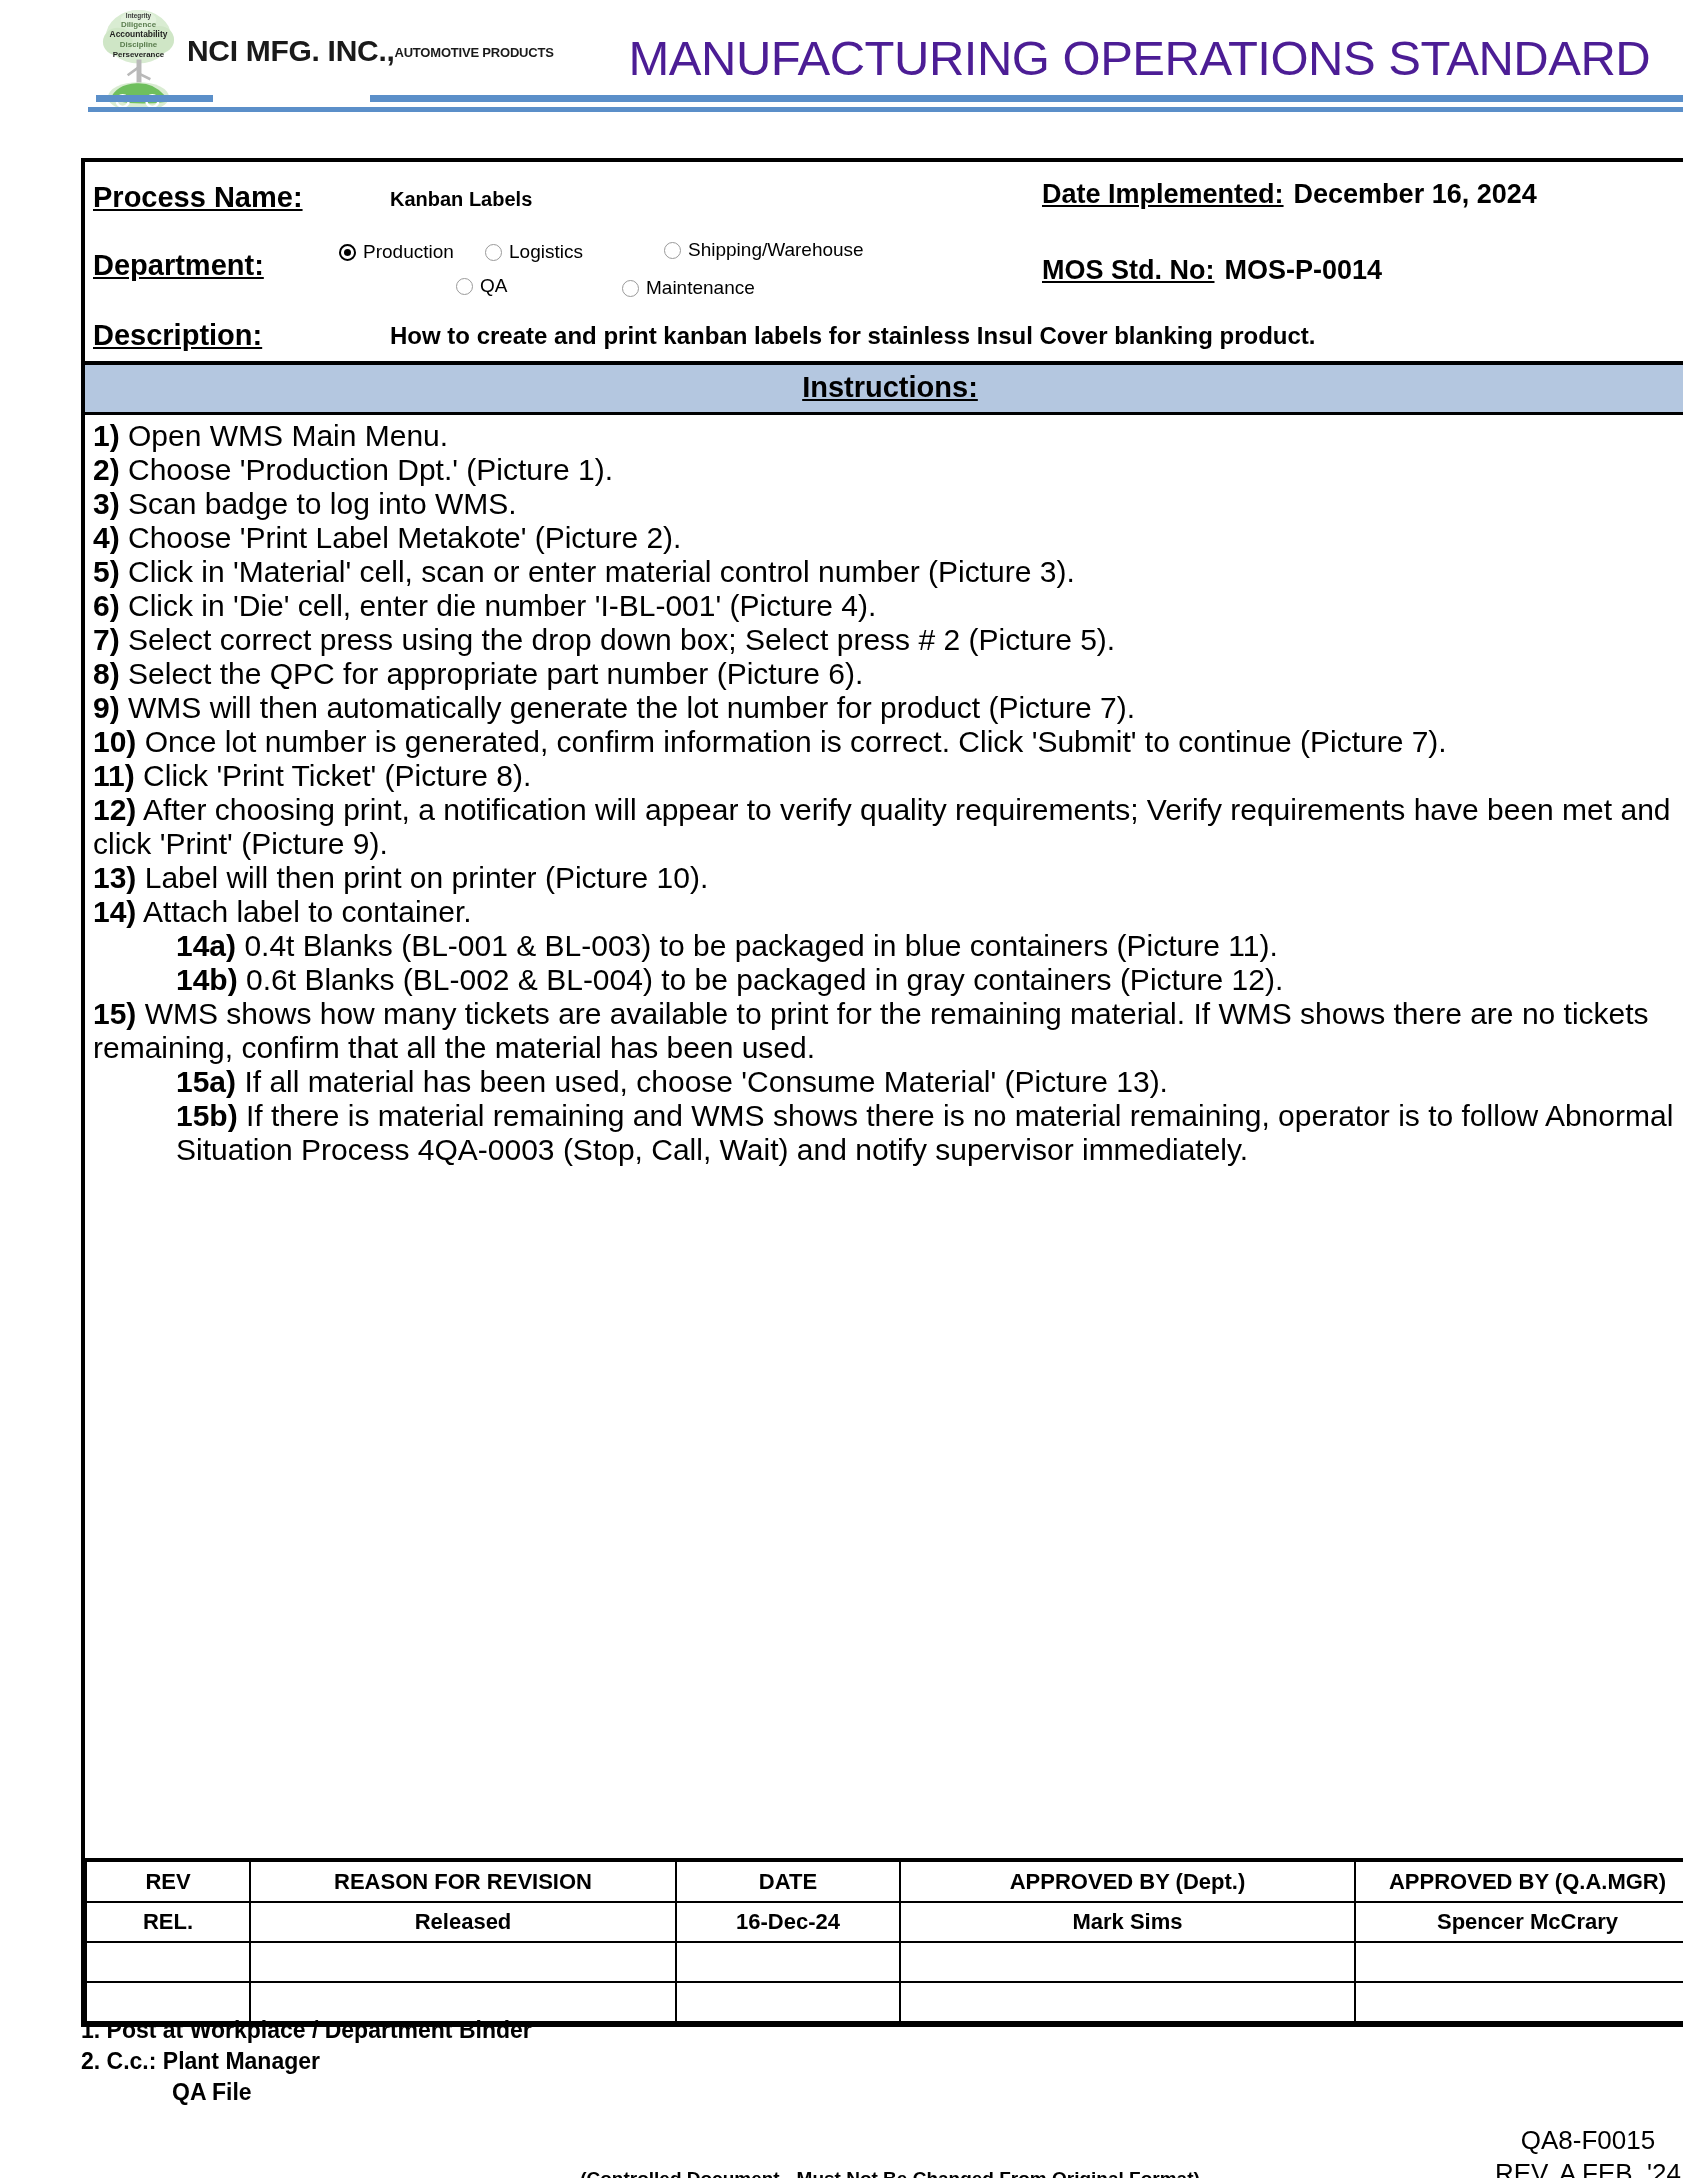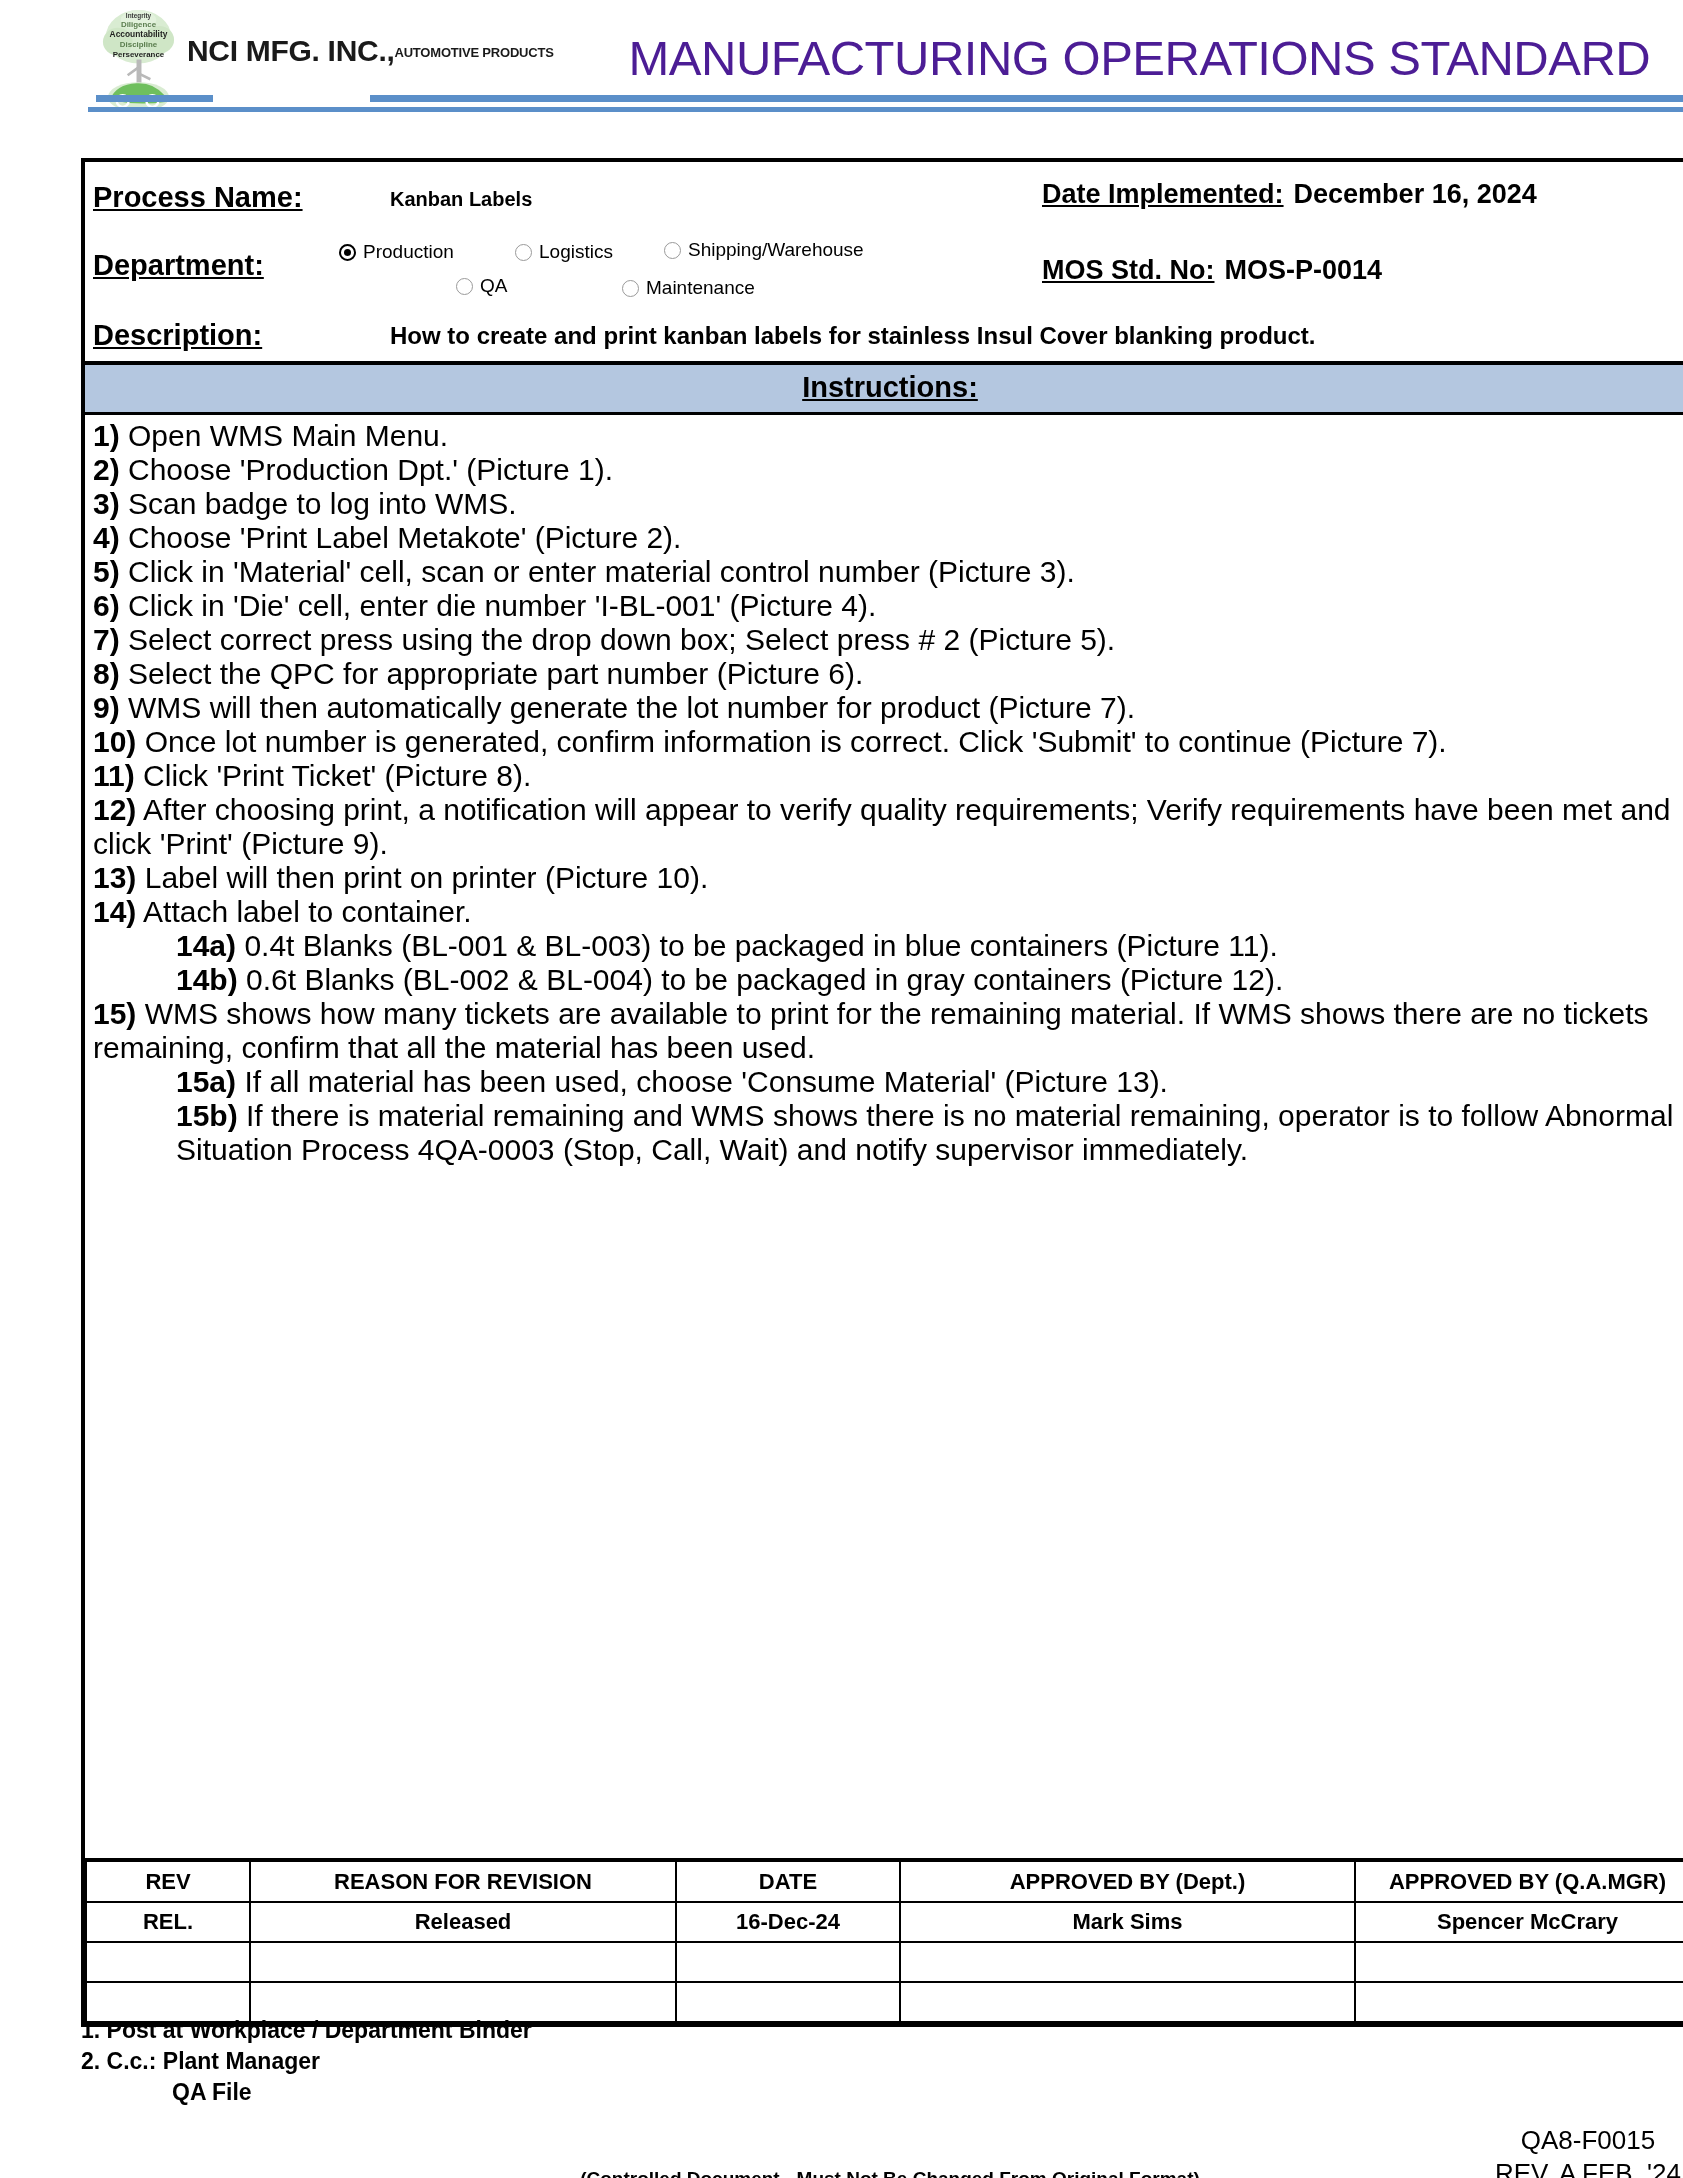--- a/index.html
+++ b/index.html
@@ -301,21 +301,21 @@
 
     <div class="dept-row">
       <div class="dept-label">
         <span class="lbl">Department:</span>
       </div>
       <div class="dept-opts">
         <div class="opt" style="left:8px; top:8px;">
           <span class="radio on"></span>
           <span class="opt-label">Production</span>
         </div>
-        <div class="opt" style="left:184px; top:8px;">
+        <div class="opt" style="left:154px; top:8px;">
           <span class="radio"></span>
           <span class="opt-label">Logistics</span>
         </div>
         <div class="opt" style="left:333px; top:6px;justify-content:space-between;">
           <span class="radio"></span>
           <span class="opt-label">Shipping/Warehouse</span>
         </div>
         <div class="opt" style="left:125px; top:42px;">
           <span class="radio"></span>
           <span class="opt-label">QA</span>

